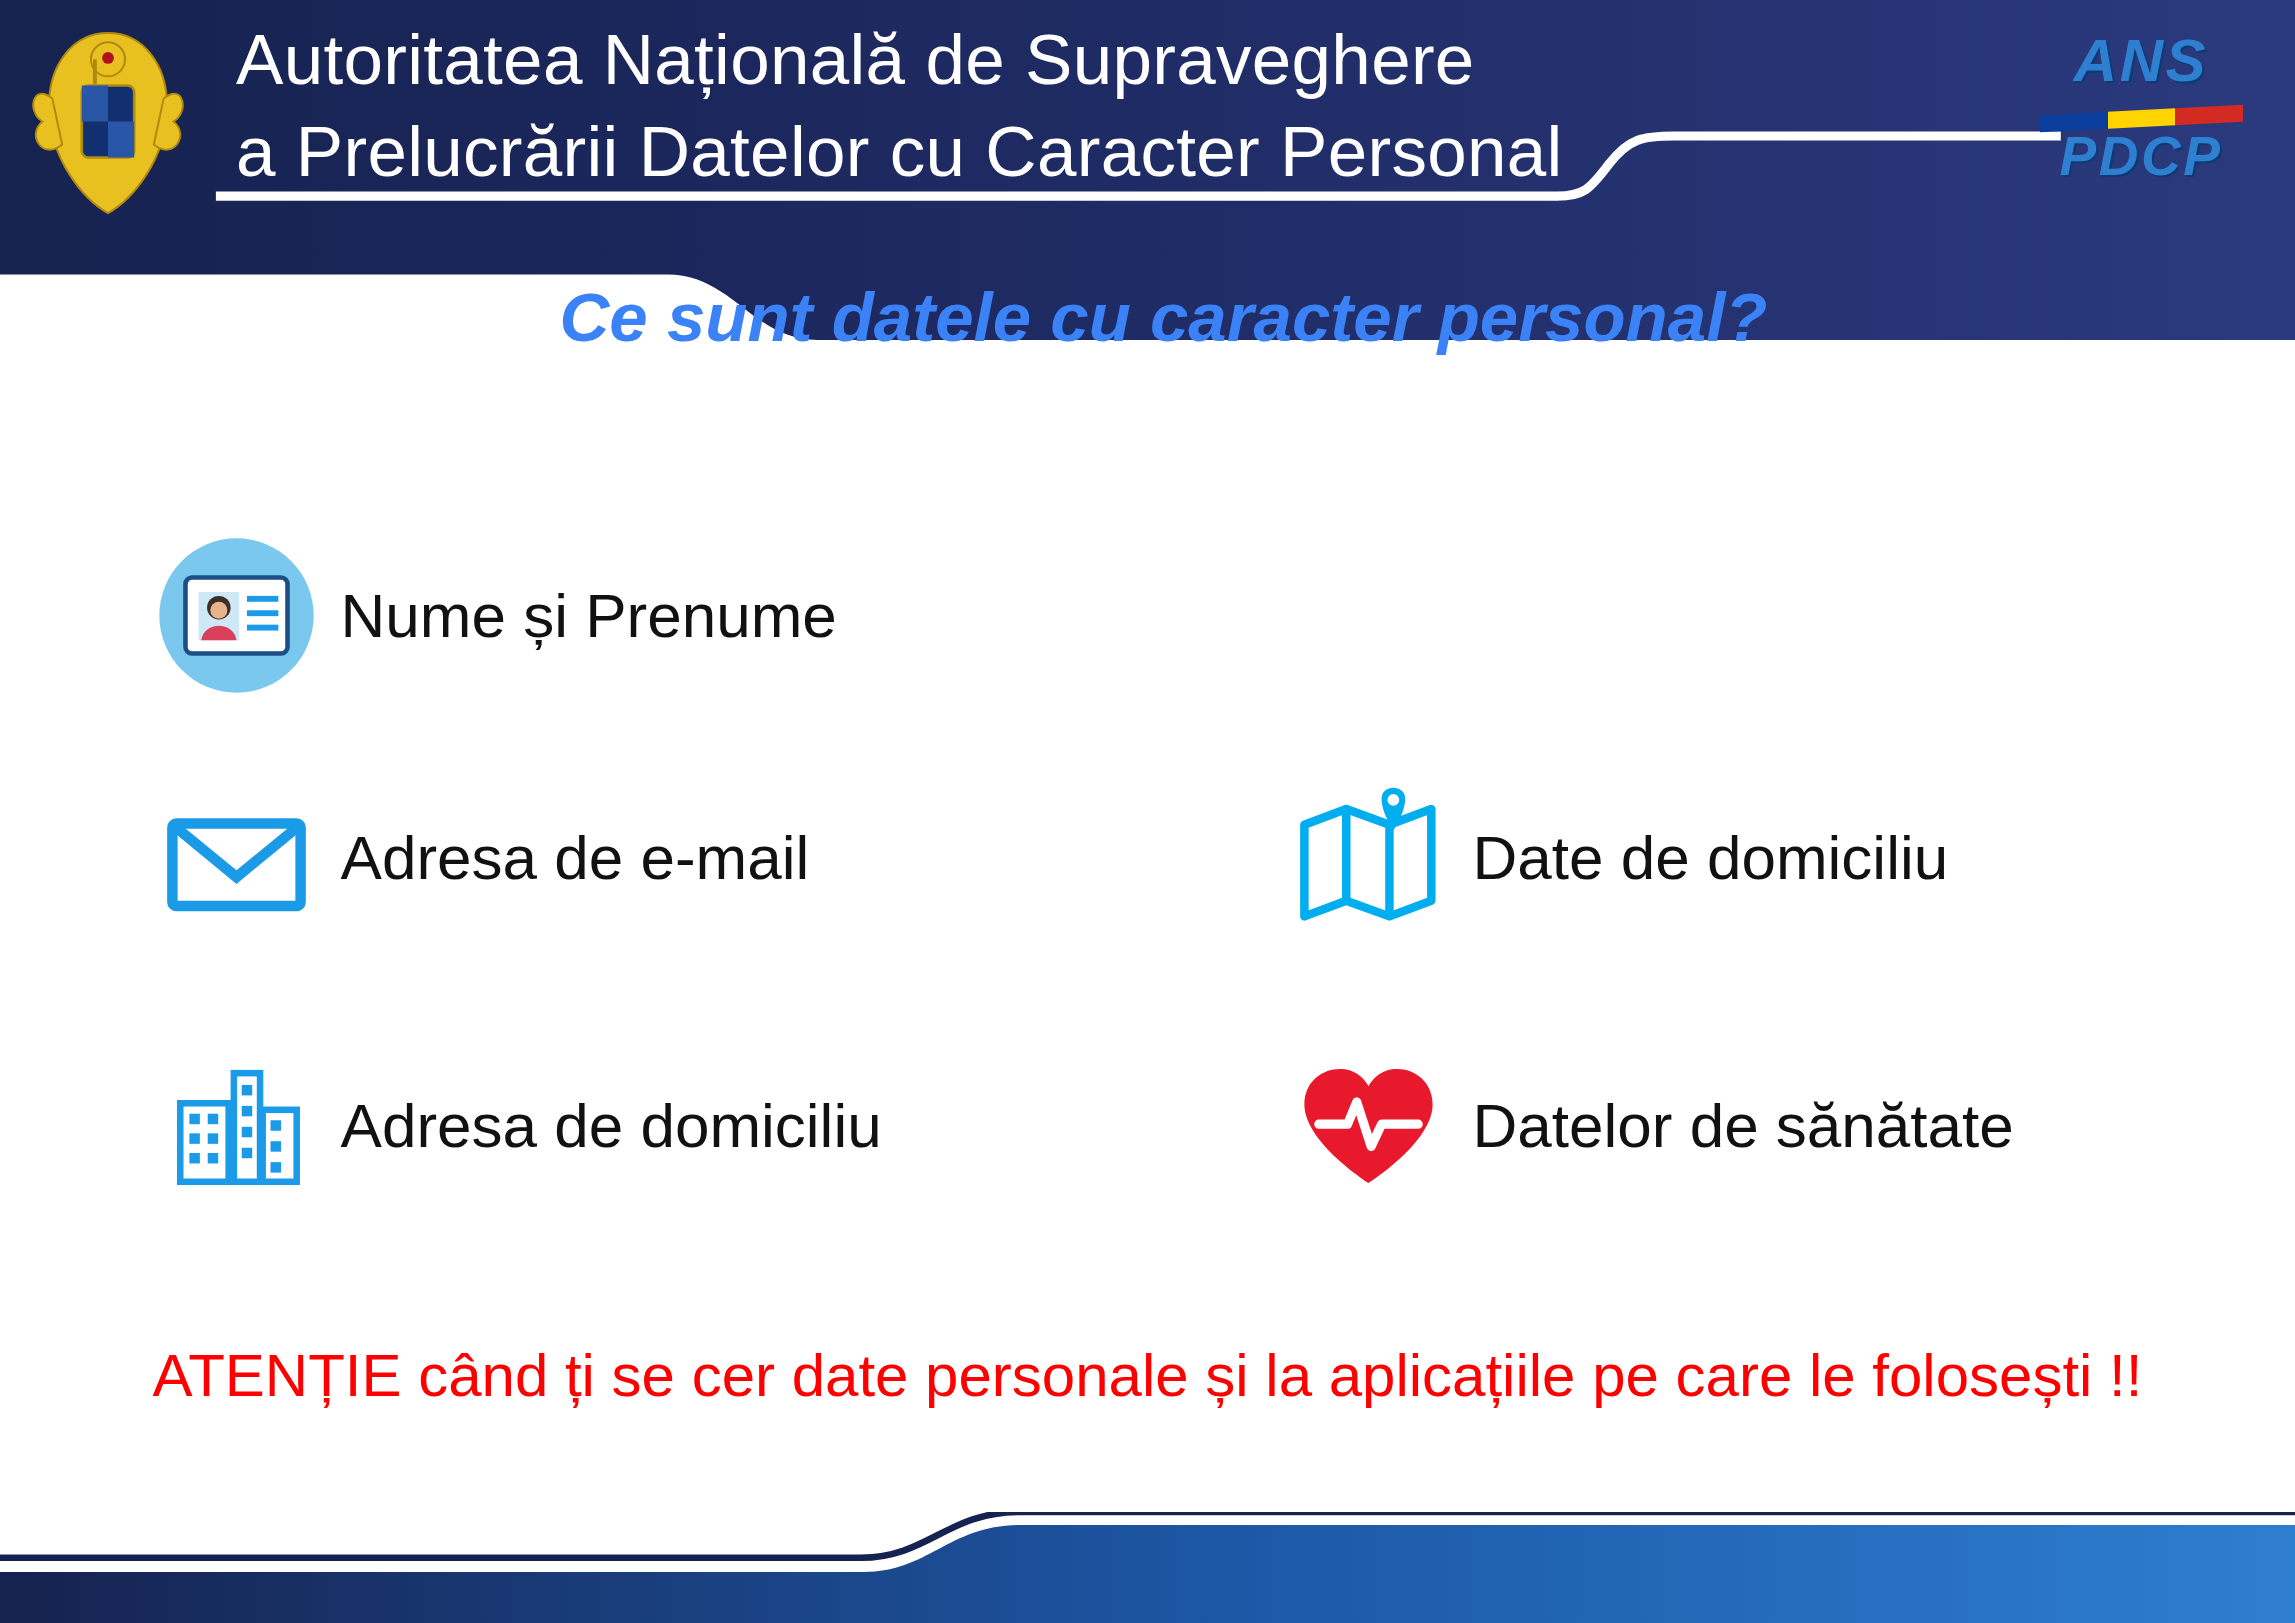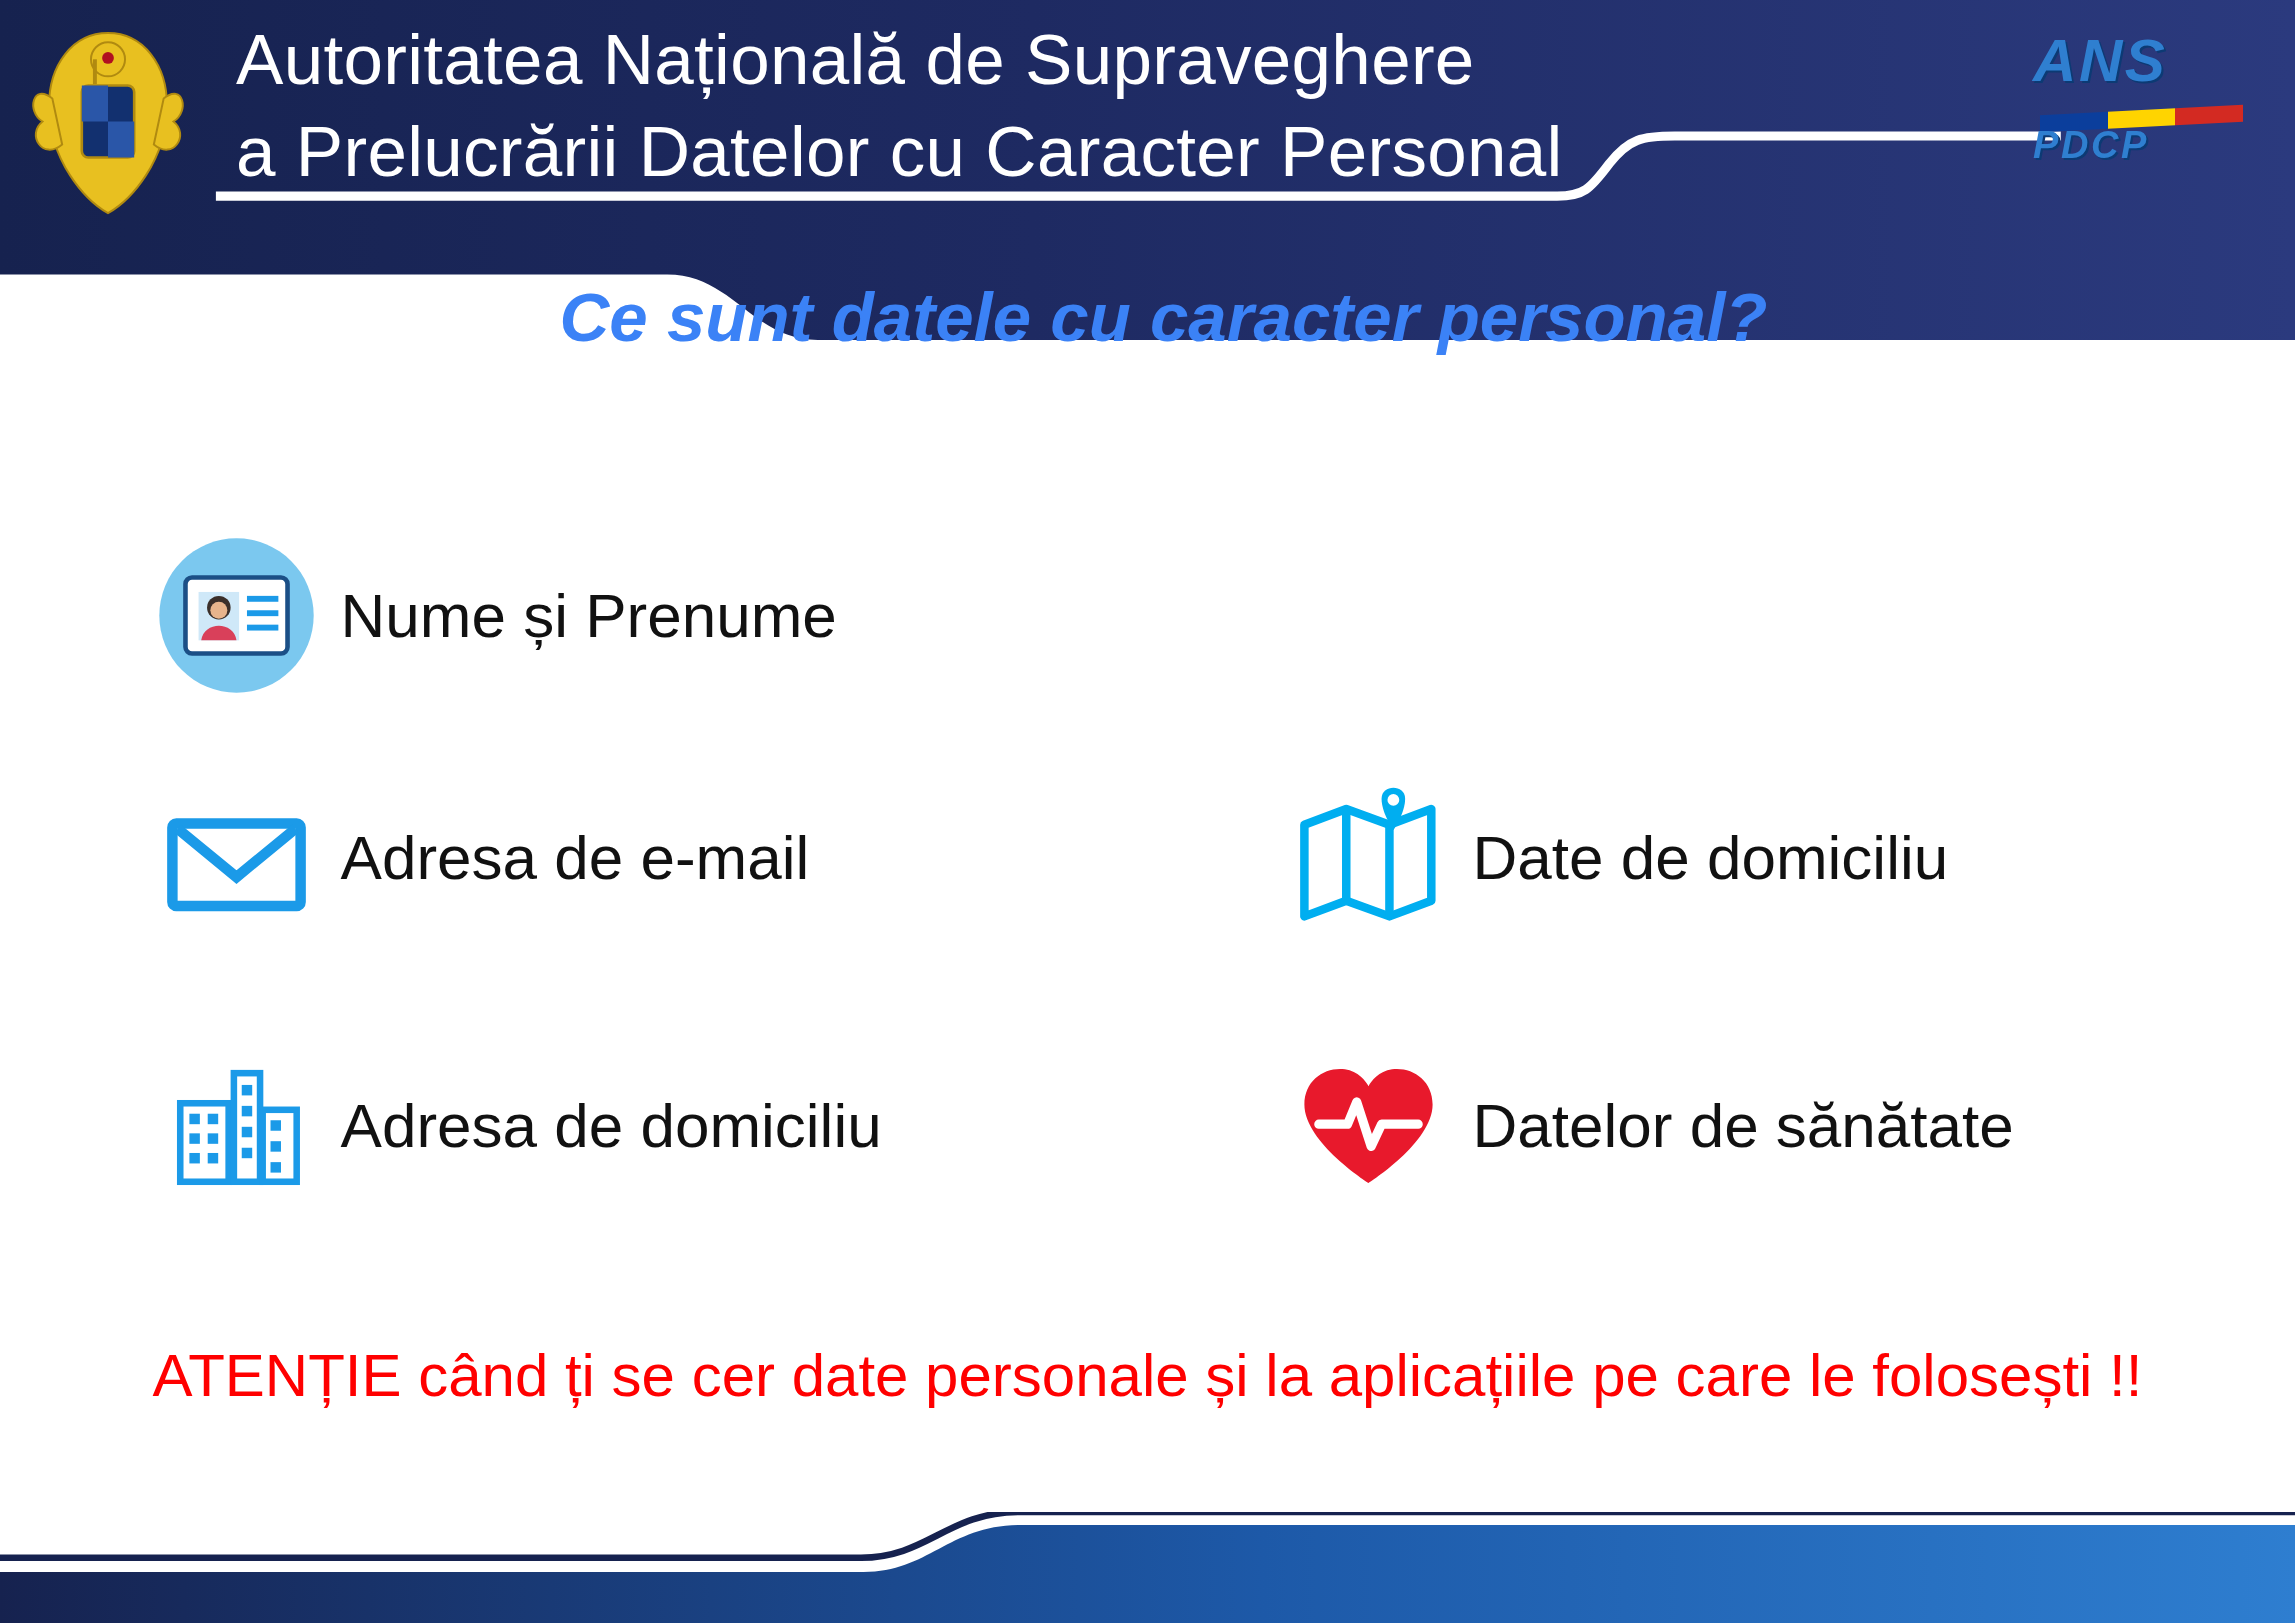--- a/index.html
+++ b/index.html
@@ -28,29 +28,29 @@
     font-size:71px;
     line-height:1.30;
     letter-spacing:0.3px;
     white-space:pre-line;
     font-weight:400;
   }
   .logo{
     position:absolute;right:46px;top:26px;width:216px;height:190px;
   }
   .logo-ans,.logo-pdcp{
-    position:absolute;left:0;width:216px;
+    position:absolute;left:0;width:216px;text-align:center;
     font-family:"Liberation Sans", sans-serif;
     font-weight:bold;font-style:italic;
     color:#2f7fd0;
     text-shadow:2px 2px 0 #0c3a74;
     letter-spacing:2.6px;
   }
   .logo-ans{top:0px;font-size:60px;}
-  .logo-pdcp{top:98px;font-size:38px;}
+  .logo-pdcp{top:98px;font-size:55px;}
   .logo-flag{
     position:absolute;left:6.5px;top:84px;width:203px;height:17px;
     background:linear-gradient(to right,#0b3e9c 0 33.3%,#ffd400 33.3% 66.6%,#d32a22 66.6% 100%);
     transform:skewY(-3deg);
   }
   
   .page-title{
     position:absolute;left:16px;top:278px;width:2295px;text-align:center;
     font-size:69px;font-weight:bold;font-style:italic;color:#3b82f6;
   }

